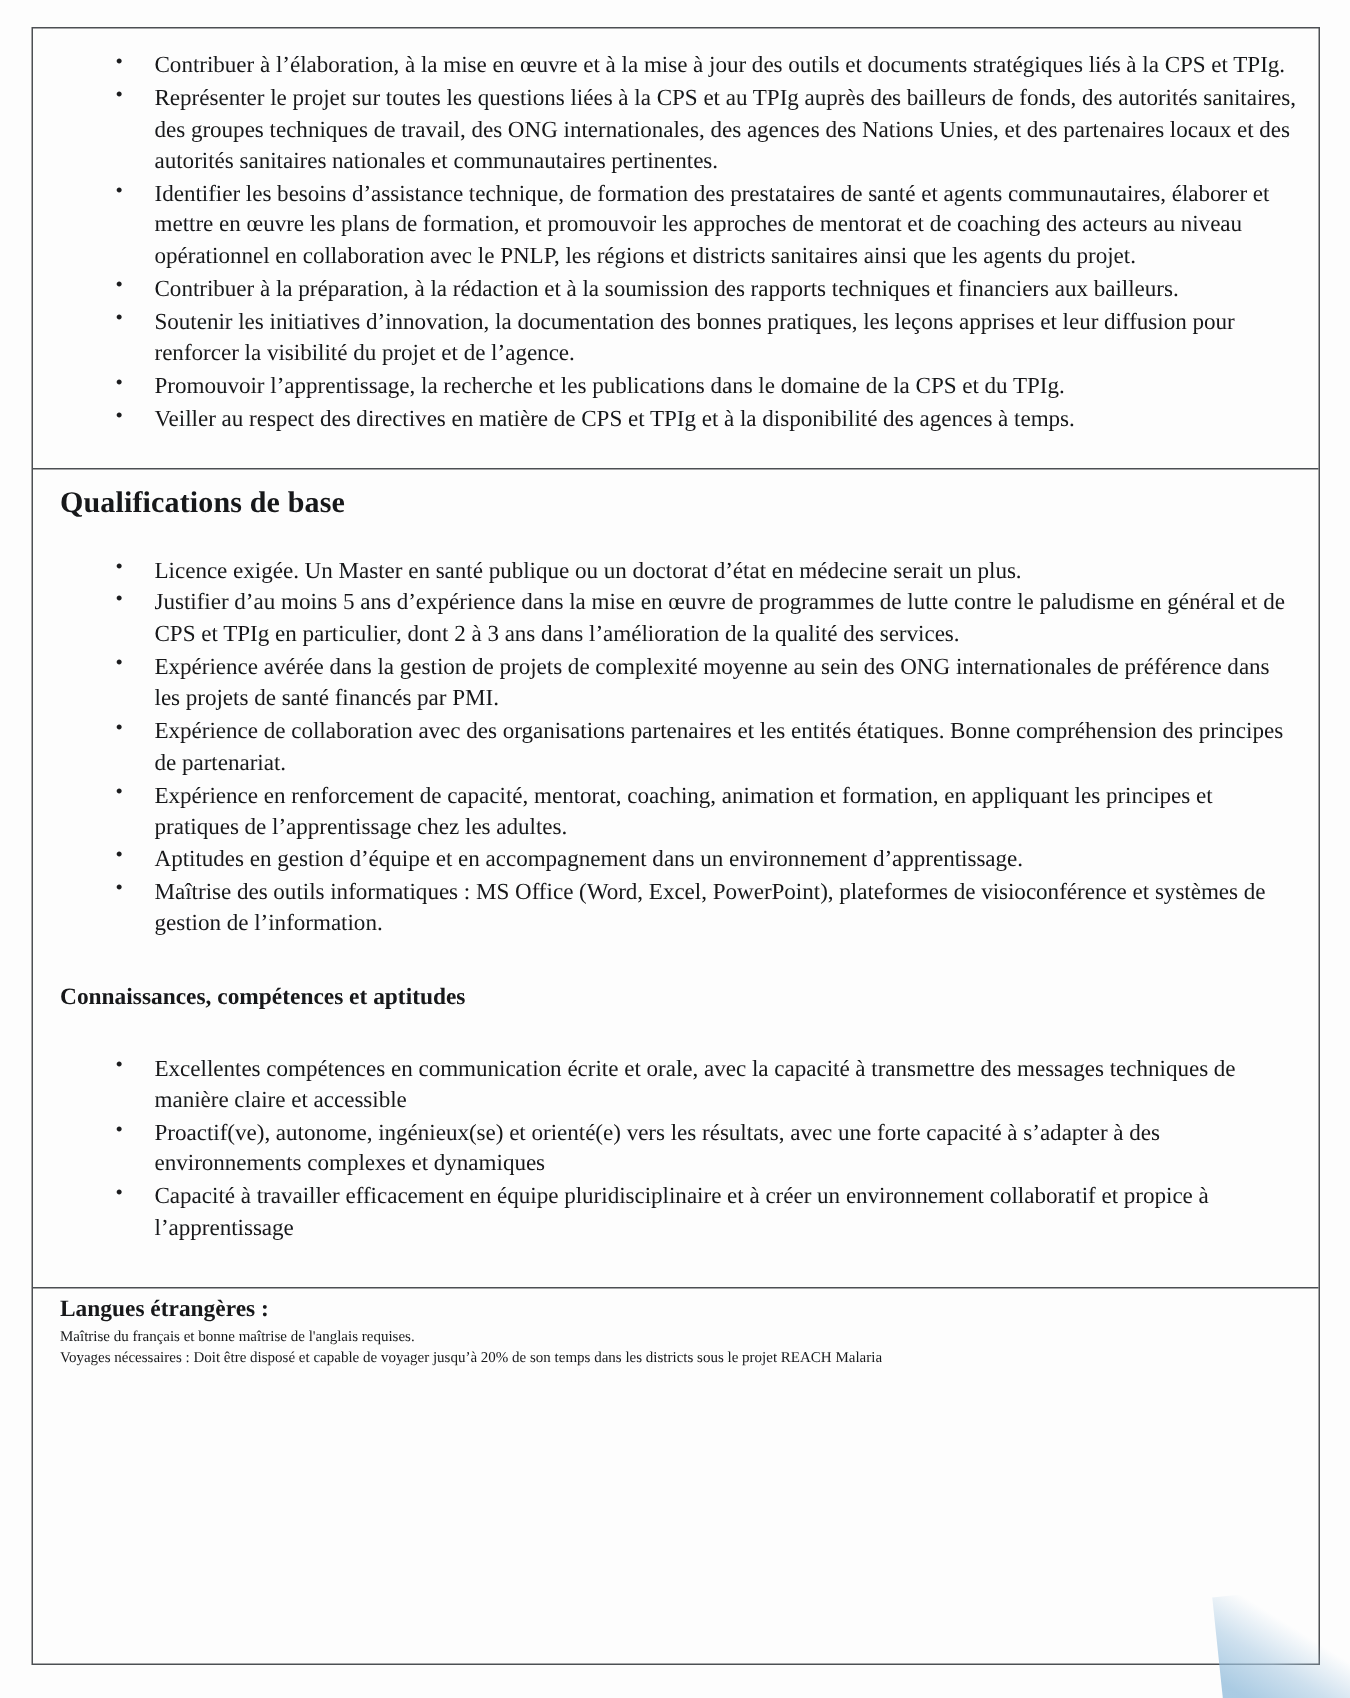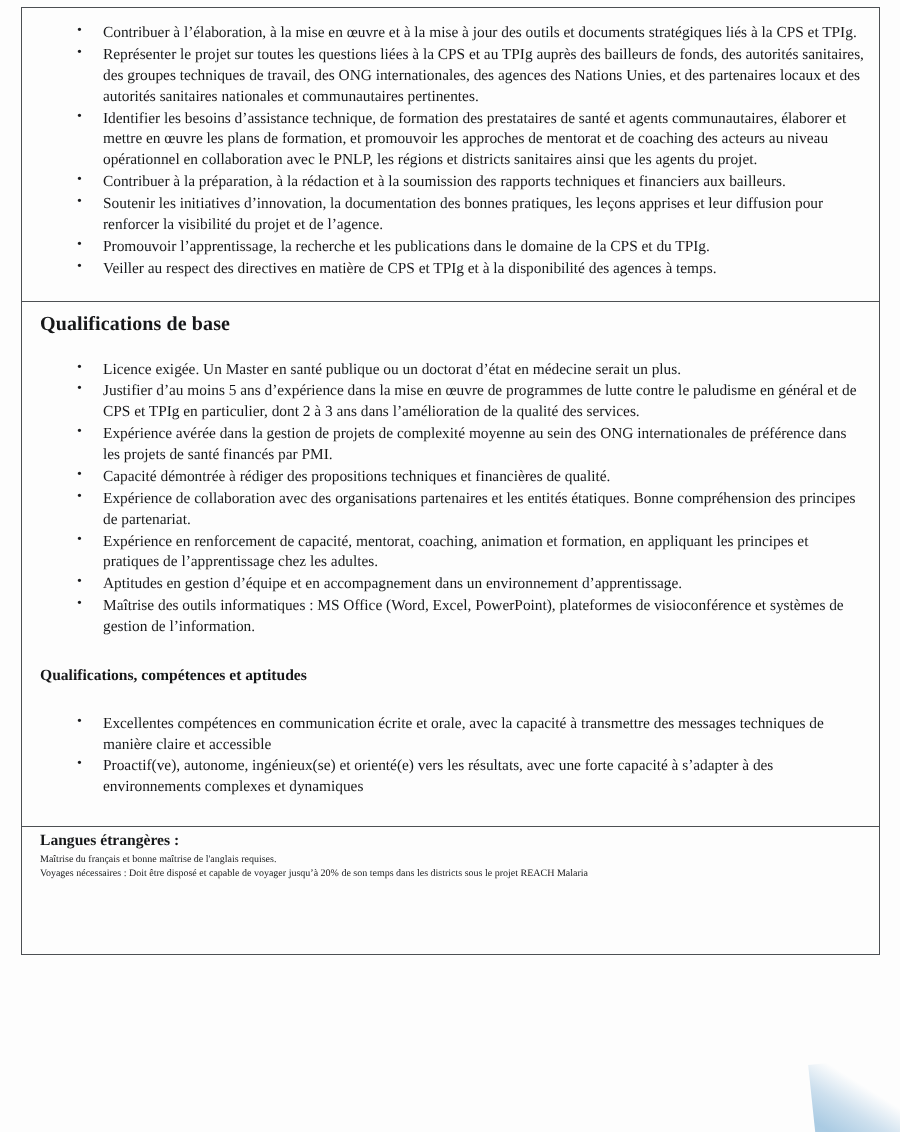--- a/index.html
+++ b/index.html
@@ -31,23 +31,23 @@
     height: 78px;
     background:
       linear-gradient(218deg, rgba(255,255,255,0) 38%, rgba(176,206,229,0.62) 62%, rgba(142,186,218,0.75) 86%);
     transform: rotate(-6deg);
     pointer-events: none;
   }
 
   .doc-table {
     position: absolute;
     left: 21px;
-    top: 7px;
+    top: 18px;
     width: 859px;
-    height: 948px;
+    height: 1092px;
     border: 1.6px solid #4c4f53;
     box-sizing: border-box;
     background: transparent;
   }
 
   .section {
     box-sizing: border-box;
     position: relative;
   }
   .section + .section {
@@ -139,32 +139,32 @@
     </div>
 
     <div class="section">
       <div class="sec-body">
         <div class="sec-heading">Qualifications de base</div>
         <div class="spacer-md"></div>
         <ul class="bullets">
           <li>Licence exigée. Un Master en santé publique ou un doctorat d’état en médecine serait un plus.</li>
           <li>Justifier d’au moins 5 ans d’expérience dans la mise en œuvre de programmes de lutte contre le paludisme en général et de CPS et TPIg en particulier, dont 2 à 3 ans dans l’amélioration de la qualité des services.</li>
           <li>Expérience avérée dans la gestion de projets de complexité moyenne au sein des ONG internationales de préférence dans les projets de santé financés par PMI.</li>
-          <li>Capacité démontrée à rédiger des propositions techniques et financières de qualité.</li>
           <li>Expérience de collaboration avec des organisations partenaires et les entités étatiques. Bonne compréhension des principes de partenariat.</li>
           <li>Expérience en renforcement de capacité, mentorat, coaching, animation et formation, en appliquant les principes et pratiques de l’apprentissage chez les adultes.</li>
           <li>Aptitudes en gestion d’équipe et en accompagnement dans un environnement d’apprentissage.</li>
           <li>Maîtrise des outils informatiques : MS Office (Word, Excel, PowerPoint), plateformes de visioconférence et systèmes de gestion de l’information.</li>
         </ul>
         <div class="spacer-lg"></div>
-        <div class="inline-heading">Qualifications, compétences et aptitudes</div>
+        <div class="inline-heading">Connaissances, compétences et aptitudes</div>
         <div class="spacer-lg"></div>
         <ul class="bullets">
           <li>Excellentes compétences en communication écrite et orale, avec la capacité à transmettre des messages techniques de manière claire et accessible</li>
           <li>Proactif(ve), autonome, ingénieux(se) et orienté(e) vers les résultats, avec une forte capacité à s’adapter à des environnements complexes et dynamiques</li>
+          <li>Capacité à travailler efficacement en équipe pluridisciplinaire et à créer un environnement collaboratif et propice à l’apprentissage</li>
         </ul>
         <div class="spacer-md"></div>
       </div>
     </div>
 
     <div class="section">
       <div class="sec-body">
         <div class="inline-heading">Langues étrangères :</div>
         <div class="plain-line">
           <span>Maîtrise du français et bonne maîtrise de l'anglais requises.</span>

